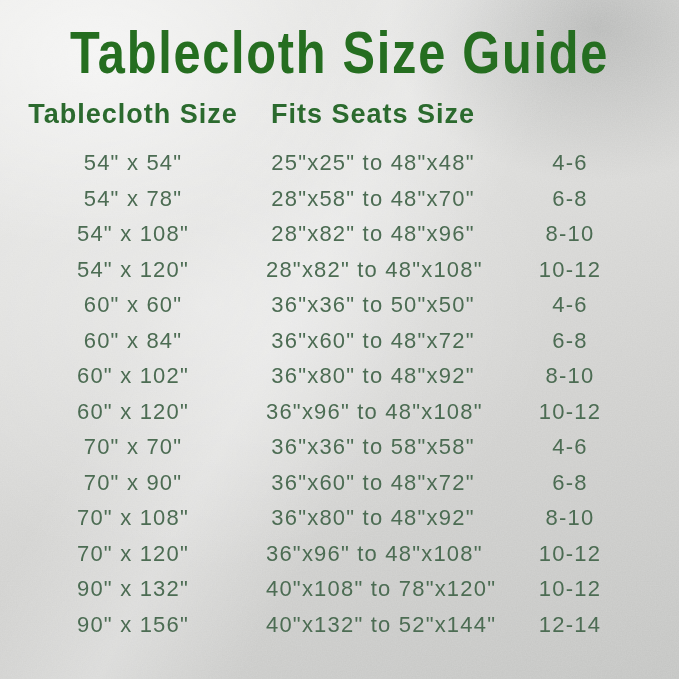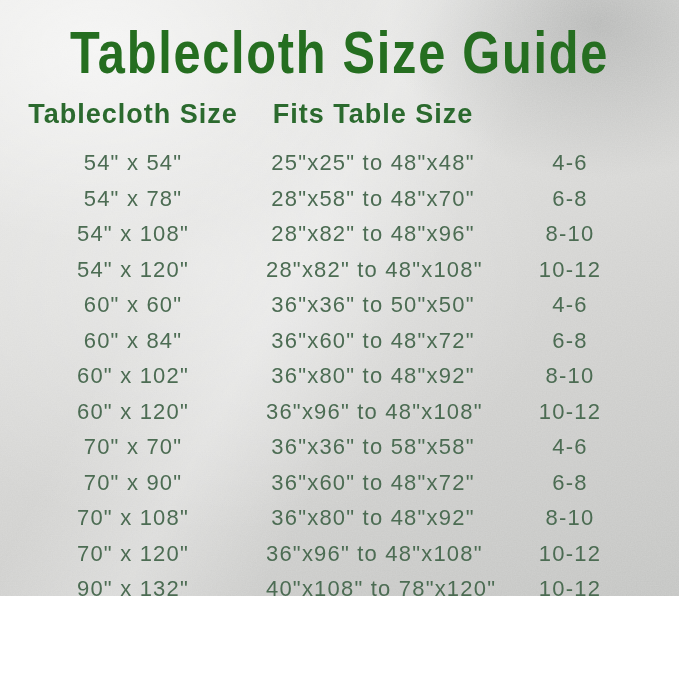--- a/index.html
+++ b/index.html
@@ -8,21 +8,21 @@
     --text-green: #4c6c53;
     --bg-silver: #d6d6d4;
   }
   * { margin: 0; padding: 0; box-sizing: border-box; }
   html, body { background: #ffffff; }
   body { font-family: "Liberation Sans", sans-serif; }
 
   .page {
     position: relative;
     width: 679px;
-    height: 596px;
+    height: 679px;
     overflow: hidden;
     background:
       radial-gradient(ellipse 420px 300px at 14% 8%, rgba(255,255,255,0.60), rgba(255,255,255,0) 65%),
       radial-gradient(ellipse 300px 220px at 88% 4%, rgba(96,100,100,0.30), rgba(96,100,100,0) 70%),
       radial-gradient(ellipse 500px 380px at 30% 45%, rgba(255,255,255,0.35), rgba(255,255,255,0) 70%),
       linear-gradient(118deg, rgba(255,255,255,0) 30%, rgba(255,255,255,0.28) 44%, rgba(255,255,255,0) 58%),
       linear-gradient(160deg, #e9e9e7 0%, #dcdcda 35%, #d0d0ce 65%, #c3c4c2 100%);
   }
 
   .foil-noise {
@@ -94,21 +94,21 @@
   </svg>
 
   <div class="content">
 
     <h1 class="title">Tablecloth Size Guide</h1>
 
     <div class="size-table">
 
       <div class="thead">
         <div class="th">Tablecloth Size</div>
-        <div class="th">Fits Table Size</div>
+        <div class="th">Fits Seats Size</div>
       </div>
 
       <div class="tbody">
           <div class="trow">
             <div class="cell">54" x 54"</div>
             <div class="cell">25"x25" to 48"x48"</div>
             <div class="cell">4-6</div>
           </div>
           <div class="trow">
             <div class="cell">54" x 78"</div>
@@ -166,18 +166,19 @@
             <div class="cell">10-12</div>
           </div>
           <div class="trow">
             <div class="cell">90" x 132"</div>
             <div class="cell">40"x108" to 78"x120"</div>
             <div class="cell">10-12</div>
           </div>
           <div class="trow">
             <div class="cell">90" x 156"</div>
             <div class="cell">40"x132" to 52"x144"</div>
+            <div class="cell">12-14</div>
           </div>
         </div>
 
     </div>
   </div>
 </div>
 
 </body></html>

